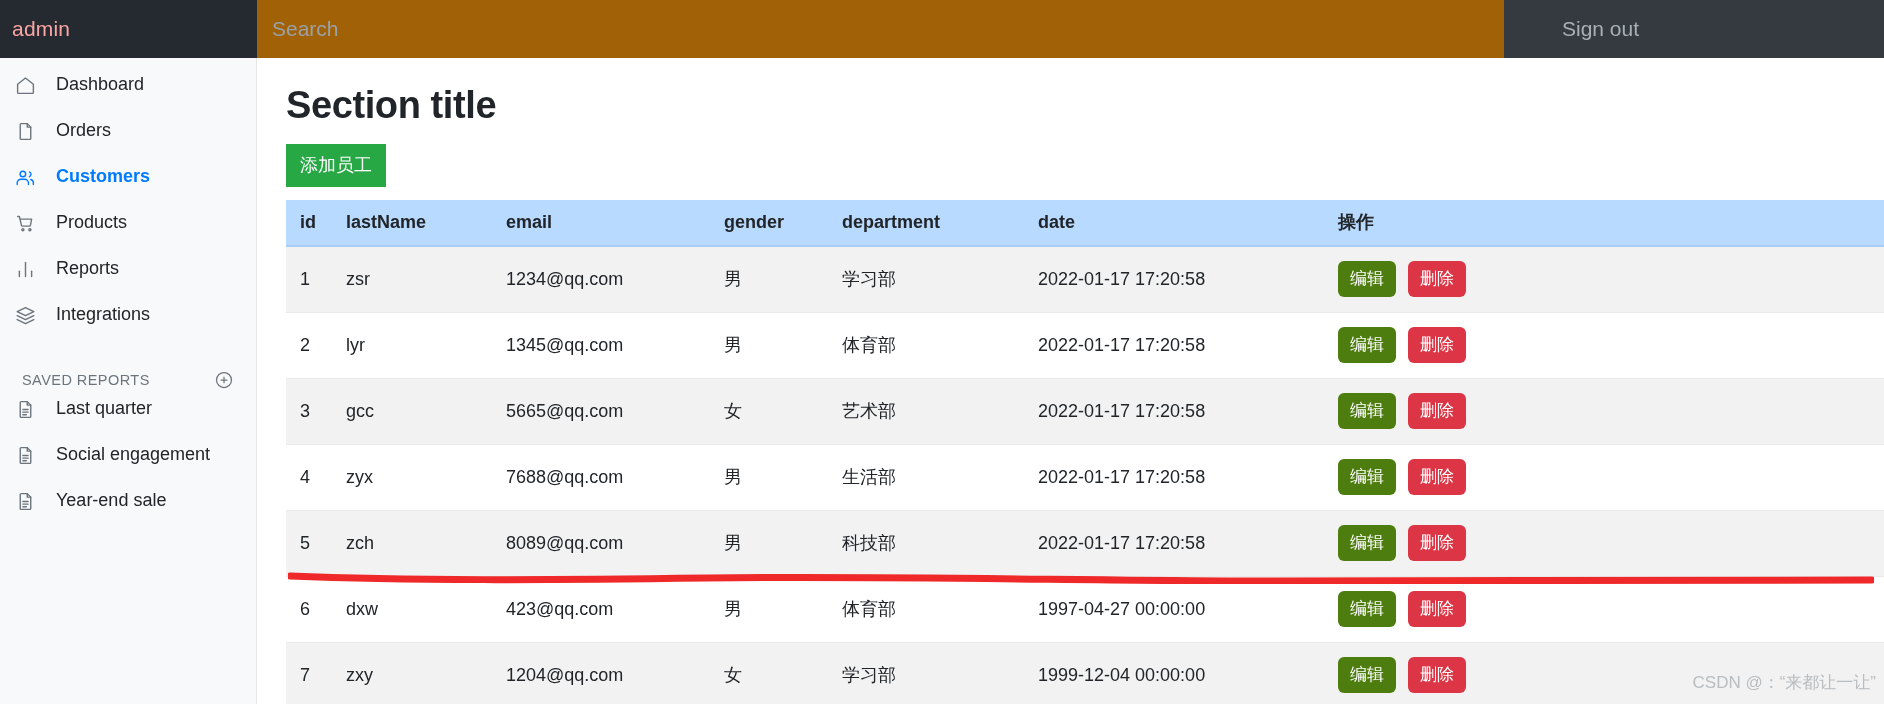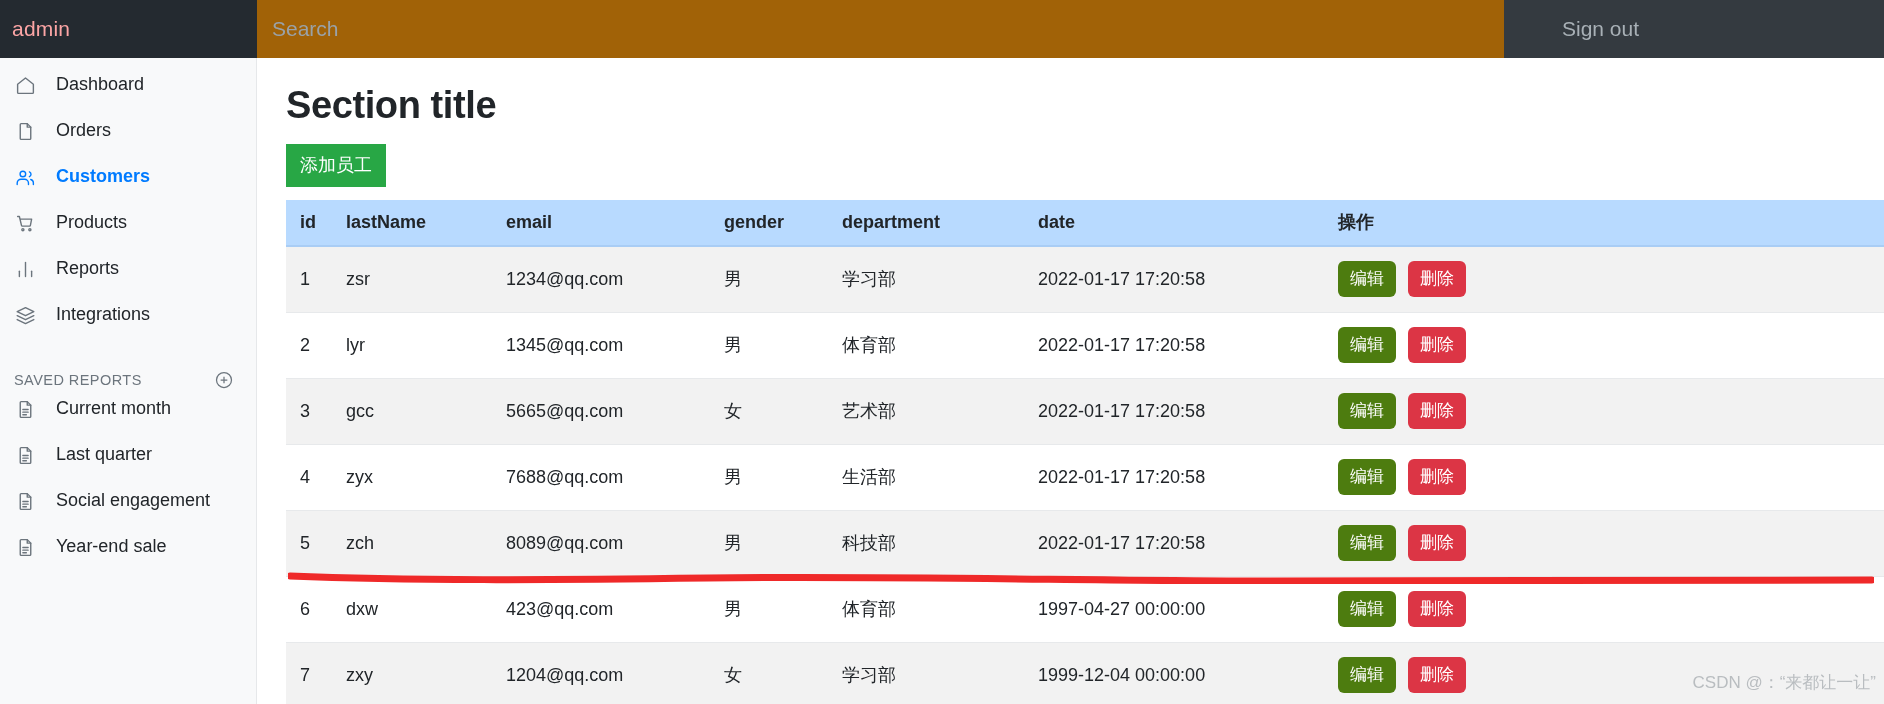--- a/index.html
+++ b/index.html
@@ -69,21 +69,21 @@
     text-decoration: none;
     cursor: pointer;
   }
   .nav-item.active { color: #007bff; font-weight: 600; }
   .nav-item.active .ico svg { stroke: #007bff; }
   .ico { width: 22px; height: 22px; display: inline-flex; align-items: center; justify-content: center; flex: 0 0 22px; }
   .ico svg { width: 21px; height: 21px; stroke: #6c757d; fill: none; stroke-width: 1.6; stroke-linecap: round; stroke-linejoin: round; }
 
   .section-head {
     display: flex; align-items: center; justify-content: space-between;
-    padding: 20px 22px 8px 14px;
+    padding: 20px 22px 8px 22px;
   }
   .section-head .label {
     color: #6c757d; font-size: 14.5px;
     letter-spacing: .45px;
     text-transform: uppercase;
   }
   .plus-btn { width: 20px; height: 20px; cursor: pointer; display:block; }
   .plus-btn svg { width: 20px; height: 20px; stroke: #6c757d; fill: none; stroke-width: 1.5; }
 
   
@@ -252,30 +252,20 @@
     <div class="section-head">
       <span class="label">SAVED REPORTS</span>
       <span class="plus-btn">
         <svg viewBox="0 0 24 24">
             <circle cx="12" cy="12" r="9"></circle>
             <path d="M12 8v8M8 12h8"></path>
           </svg>
       </span>
     </div>
 
-    <a class="nav-item" href="#">
-      <span class="ico">
-        <svg viewBox="0 0 24 24">
-            <path d="M14 3H7a1 1 0 0 0-1 1v16a1 1 0 0 0 1 1h10a1 1 0 0 0 1-1V7z"></path>
-            <path d="M14 3v4h4"></path>
-            <path d="M9 12h6M9 15h6M9 18h4"></path>
-          </svg>
-      </span>
-      <span>Current month</span>
-    </a>
 
     <a class="nav-item" href="#">
       <span class="ico">
         <svg viewBox="0 0 24 24">
             <path d="M14 3H7a1 1 0 0 0-1 1v16a1 1 0 0 0 1 1h10a1 1 0 0 0 1-1V7z"></path>
             <path d="M14 3v4h4"></path>
             <path d="M9 12h6M9 15h6M9 18h4"></path>
           </svg>
       </span>
       <span>Last quarter</span>

